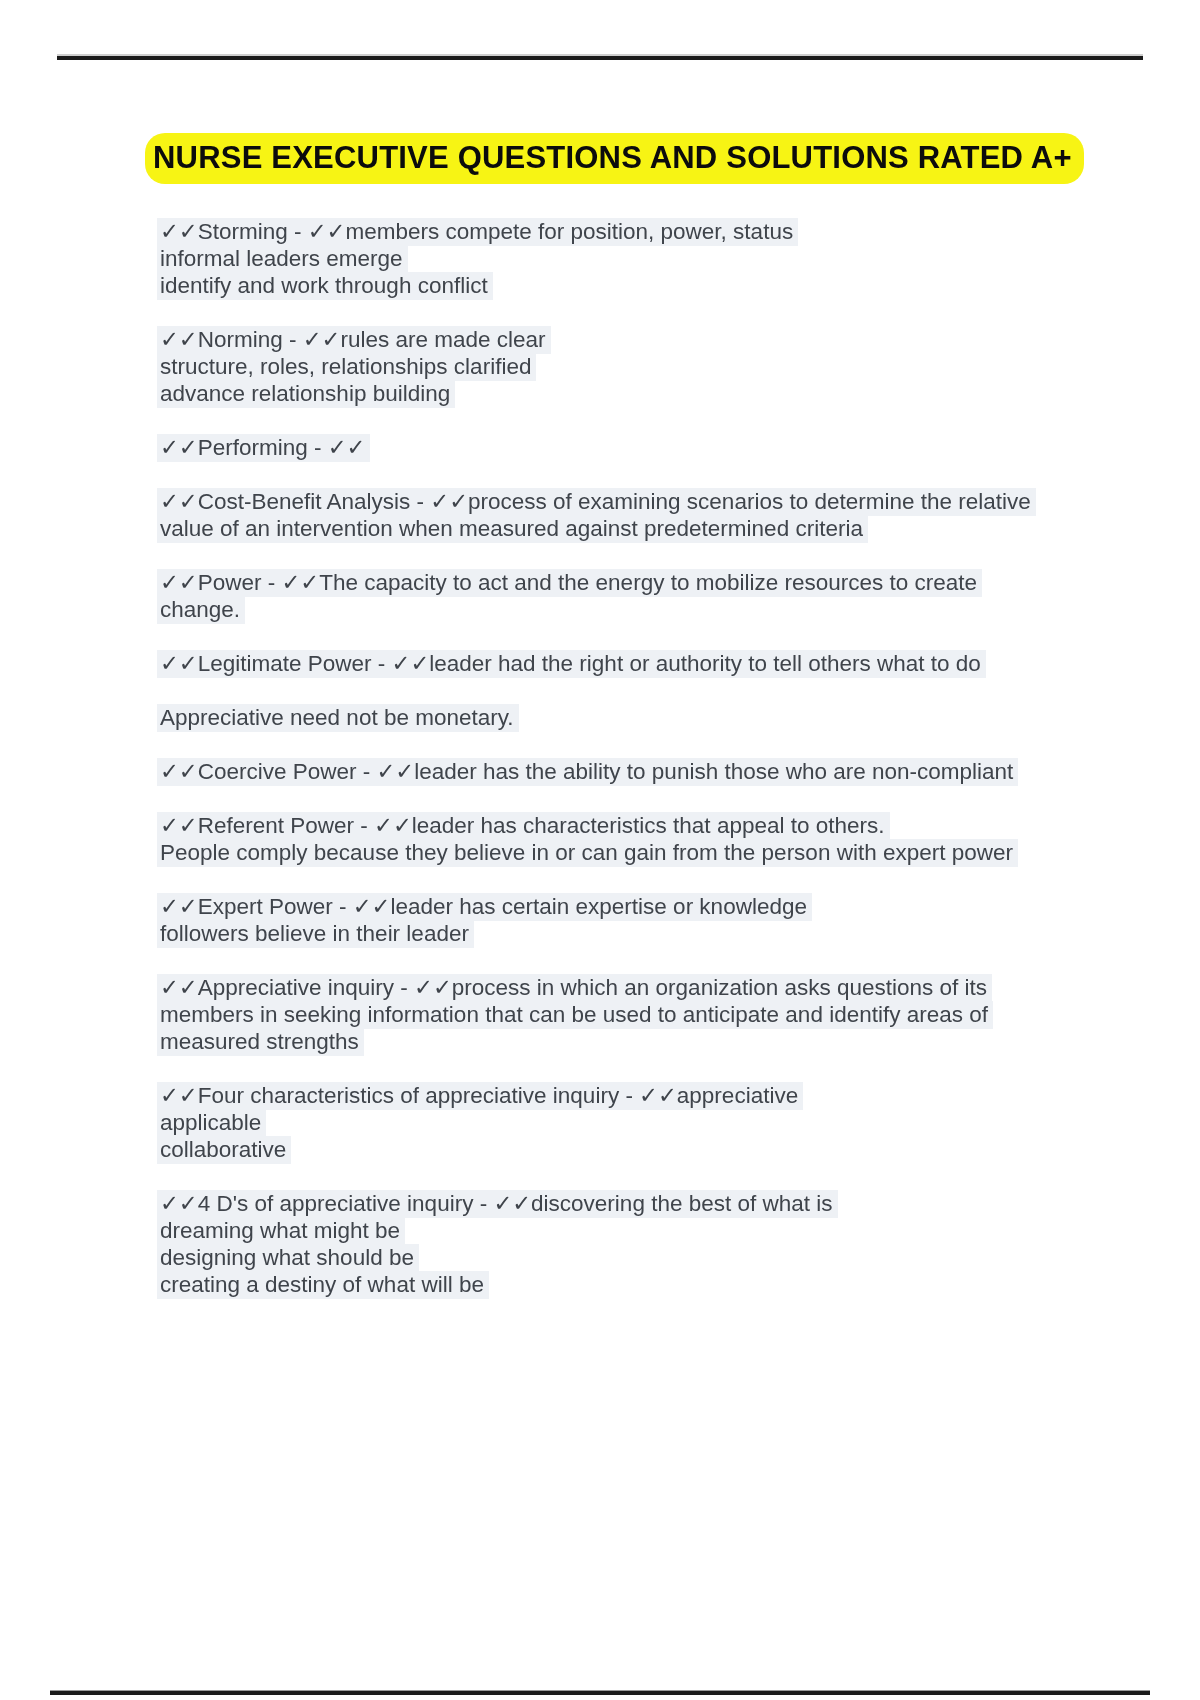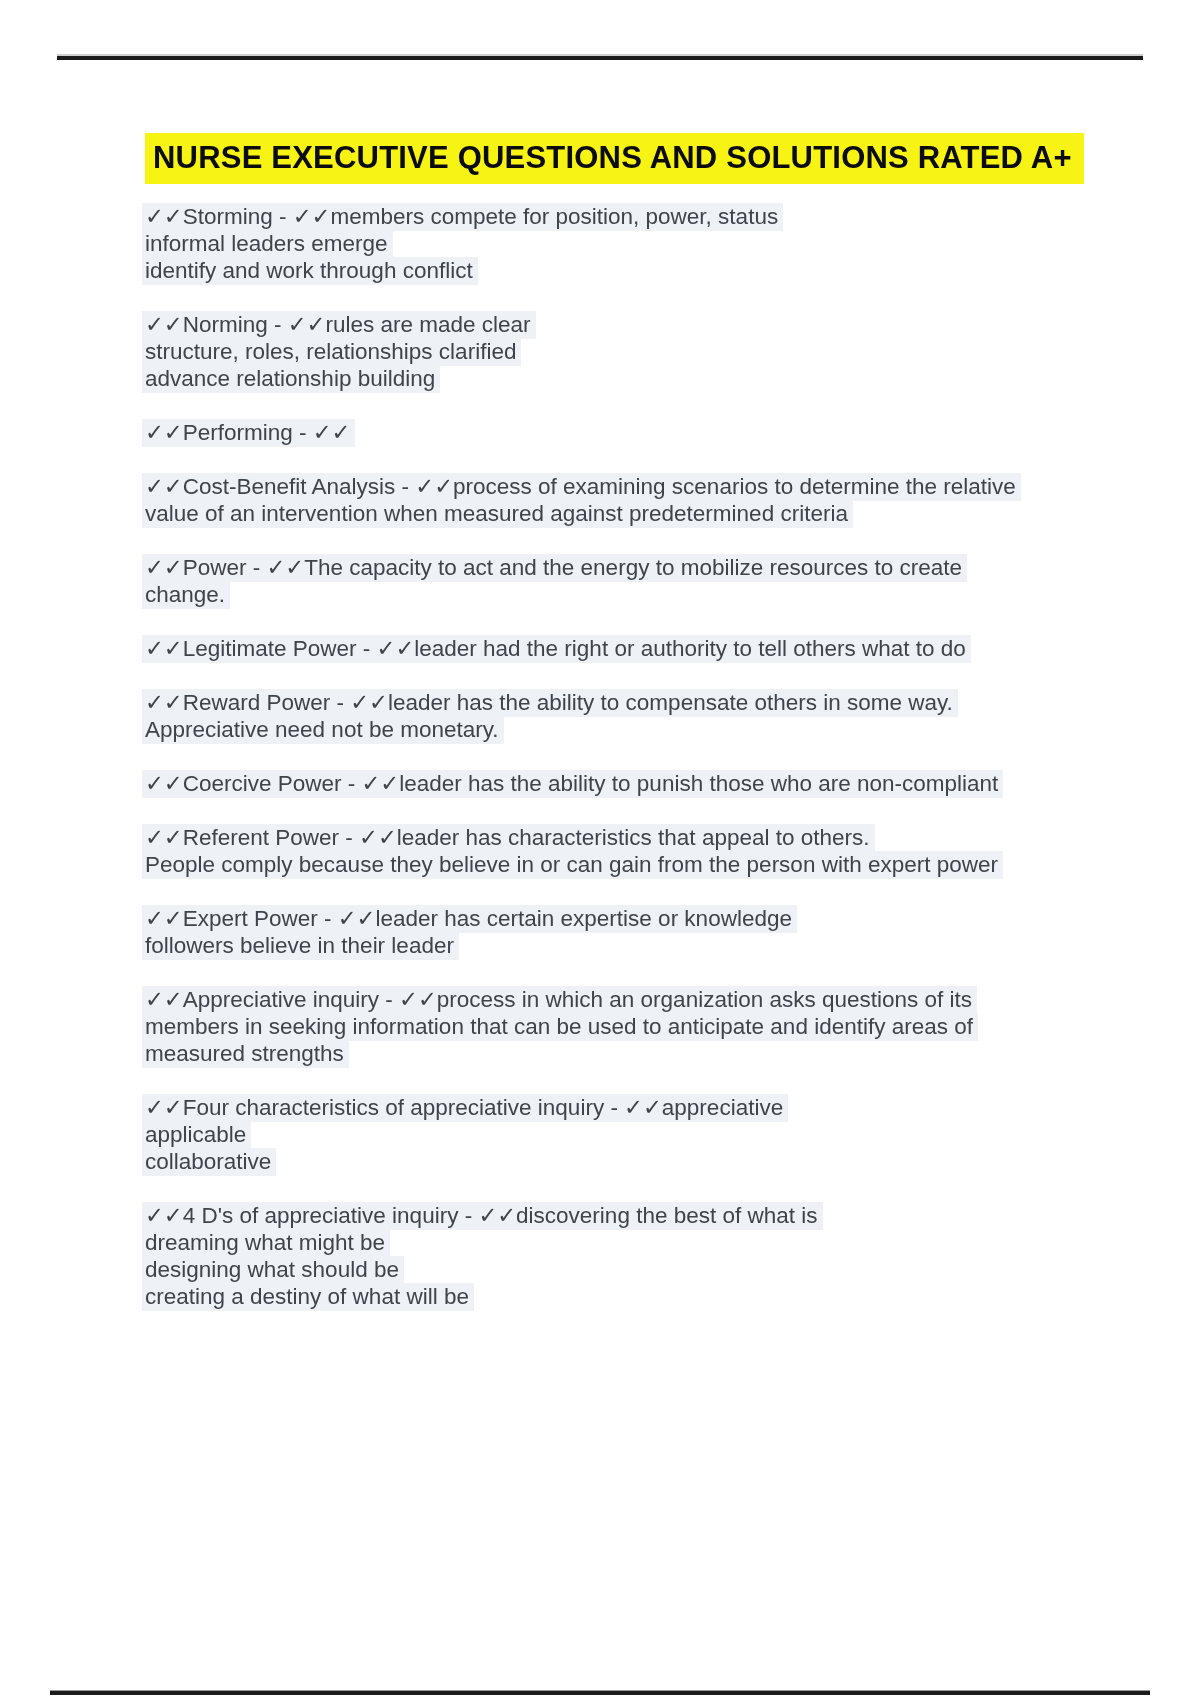--- a/index.html
+++ b/index.html
@@ -42,23 +42,24 @@
     display: inline-block;
     background: #f7f414;
     color: #0c0c0c;
     font-size: 31px;
     line-height: 38px;
     font-weight: 900;
     letter-spacing: 0.2px;
     padding: 6px 12px 7px 8px;
     margin: 0 0 19px 0;
     white-space: nowrap;
+    border-radius: 20px;
   }
   .qa-list {
-    margin: 0;
+    margin: 15px;
     padding: 0;
   }
   .qa-item {
     margin: 0 0 27px 0;
   }
   .qa-line {
     display: block;
     font-size: 22.5px;
     line-height: 27px;
     color: #3f444b;
@@ -122,23 +123,20 @@
           <div class="qa-line">
       <span class="hl">change.</span>
     </div>
   </div>
         <div class="qa-item">
     <div class="qa-line">
       <span class="hl">✓✓Legitimate Power - ✓✓leader had the right or authority to tell others what to do</span>
     </div>
   </div>
         <div class="qa-item">
-    <div class="qa-line">
-      <span class="hl">✓✓Reward Power - ✓✓leader has the ability to compensate others in some way.</span>
-    </div>
           <div class="qa-line">
       <span class="hl">Appreciative need not be monetary.</span>
     </div>
   </div>
         <div class="qa-item">
     <div class="qa-line">
       <span class="hl">✓✓Coercive Power - ✓✓leader has the ability to punish those who are non-compliant</span>
     </div>
   </div>
         <div class="qa-item">

